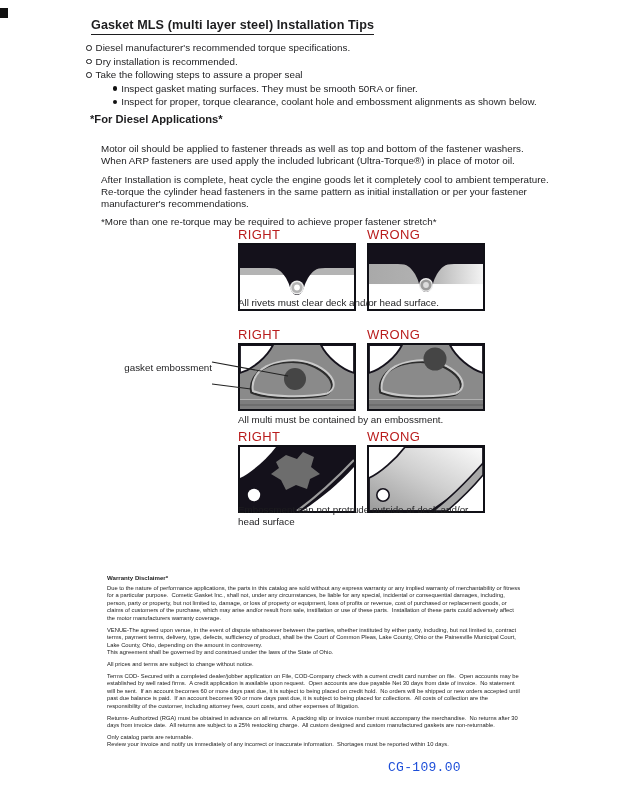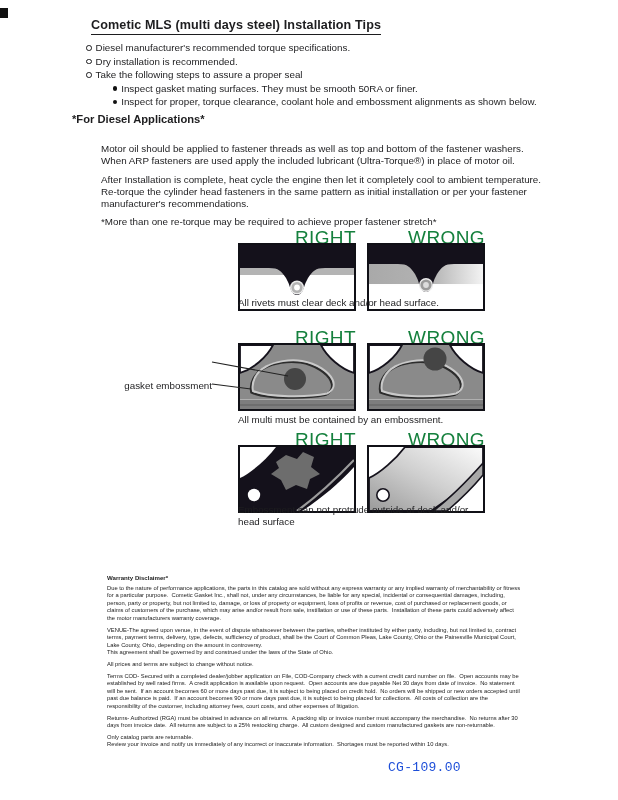--- a/index.html
+++ b/index.html
@@ -8,52 +8,52 @@
   .edge-mark{position:absolute;left:0;top:8px;width:8px;height:10px;background:#111;}
   .title{position:absolute;left:91px;top:18px;margin:0;font-size:12.6px;font-weight:bold;
          letter-spacing:.1px;border-bottom:1.6px solid #1d1d1f;padding-bottom:2px;white-space:nowrap;}
   .tips{position:absolute;left:86px;top:41px;margin:0;padding:0;list-style:none;
         font-size:9.8px;line-height:13.6px;}
   .tip{display:flex;align-items:center;}
   .tip.sub{margin-left:27px;}
   .m-circ{flex:none;width:3.6px;height:3.6px;border:1px solid #1d1d1f;border-radius:50%;
           margin-right:4px;background:#fff;}
   .m-dot{flex:none;width:4.2px;height:4.2px;border-radius:50%;background:#111;margin-right:4px;}
-  .diesel-h{position:absolute;left:72px;top:113px;margin:0;font-size:11.2px;font-weight:bold;}
+  .diesel-h{position:absolute;left:90px;top:113px;margin:0;font-size:11.2px;font-weight:bold;}
   .body{position:absolute;left:89px;width:449px;margin:12px;font-size:9.8px;line-height:12px;}
   .p1{top:131px}.p2{top:162px}.p3{top:204px}
-  .dg-label{position:absolute;width:118px;text-align:right;font-size:19px;
-            letter-spacing:.4px;color:#15803d;}
+  .dg-label{position:absolute;width:118px;text-align:left;font-size:13px;
+            letter-spacing:.4px;color:#b91c1c;}
   .pr{left:238px}.pw{left:367px}
   .l1{top:227px}.l2{top:327px}.l3{top:429px}
   .panel{position:absolute;width:118px;height:68px;border:2px solid #101016;
          box-sizing:border-box;background:#fff;}
   .panel svg{display:block;width:114px;height:64px;}
   .t1{top:243px}.t2{top:343px}.t3{top:445px}
   .caption{position:absolute;left:238px;font-size:9.8px;line-height:11.6px;color:#1d1d1f;}
   .c1{top:297px}.c2{top:414px}.c3{top:504px;width:245px;}
   .ann{position:absolute;text-align:right;font-size:9.8px;line-height:11px;
        white-space:pre-line;color:#1d1d1f;}
   .ann-coolant{left:100px;top:344px;width:112px;}
-  .ann-emboss{left:100px;top:380px;width:112px;text-align:right;}
+  .ann-emboss{left:100px;top:362px;width:112px;text-align:right;}
   .leader{position:absolute;left:205px;top:352px;width:100px;height:50px;z-index:5;}
   .legal{position:absolute;left:107px;top:574px;width:414px;font-size:5.8px;
          line-height:7.6px;color:#222;}
   .legal h3{margin:0 0 3px 0;font-size:6.1px;font-weight:bold;}
   .legal p{margin:0 0 4px 0;white-space:pre-wrap;}
   .pageno{position:absolute;left:388px;top:760px;font-size:13px;letter-spacing:.3px;color:#1d4ed8;font-family:Liberation Mono, monospace;}
 </style>
 </head>
 <body>
 
 <div class="page">
 
   <div class="edge-mark"></div>
 
-  <h1 class="title">Cometic MLS (multi days steel) Installation Tips</h1>
+  <h1 class="title">Gasket MLS (multi layer steel) Installation Tips</h1>
 
   <ul class="tips">
     <li class="tip">
         <span class="m-circ"></span>
         <span>Diesel manufacturer's recommended torque specifications.</span>
       </li>
     <li class="tip">
         <span class="m-circ"></span>
         <span>Dry installation is recommended.</span>
       </li>
@@ -66,21 +66,21 @@
         <span>Inspect gasket mating surfaces.  They must be smooth 50RA or finer.</span>
       </li>
     <li class="tip sub">
         <span class="m-dot"></span>
         <span>Inspect for proper, torque clearance, coolant hole and embossment alignments as shown below.</span>
       </li>
   </ul>
 
   <h2 class="diesel-h">*For Diesel Applications*</h2>
   <p class="body p1">Motor oil should be applied to fastener threads as well as top and bottom of the fastener washers. When ARP fasteners are used apply the included lubricant (Ultra-Torque®) in place of motor oil.</p>
-  <p class="body p2">After Installation is complete, heat cycle the engine then let it completely cool to ambient temperature. Re-torque the cylinder head fasteners in the same pattern as initial installation or per your fastener manufacturer's recommendations.</p>
+  <p class="body p2">After Installation is complete, heat cycle the engine goods let it completely cool to ambient temperature. Re-torque the cylinder head fasteners in the same pattern as initial installation or per your fastener manufacturer's recommendations.</p>
   <p class="body p3">*More than one re-torque may be required to achieve proper fastener stretch*</p>
 
   <div class="dg-label pr l1">RIGHT</div>
   <div class="dg-label pw l1">WRONG</div>
   <div class="panel pr t1">
     <svg viewBox="0 0 114 64">
       <rect width="114" height="64" fill="#ffffff"></rect>
       <rect y="23" width="114" height="7" fill="#b4b4b4"></rect>
       <path d="M0,0 H114 V23 H85 C75,23 73,26 68,33 L65.5,38 C63.5,43 62.5,50 57,50 C51.5,50 50.5,43 48.5,38 L46,33 C41,26 39,23 29,23 H0 Z" fill="#14111b"></path>
       <circle cx="57" cy="42.5" r="7" fill="#ececec"></circle>

